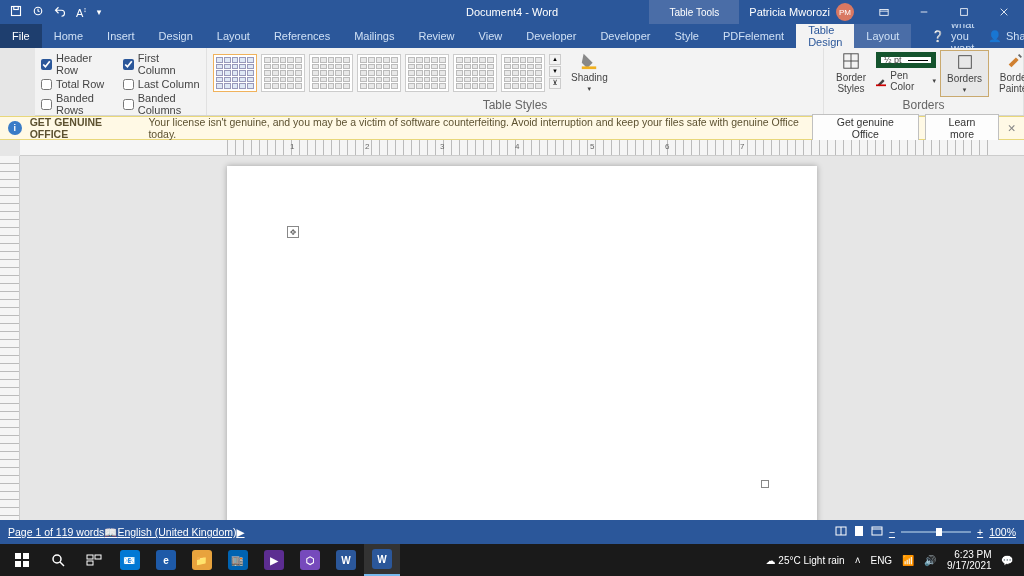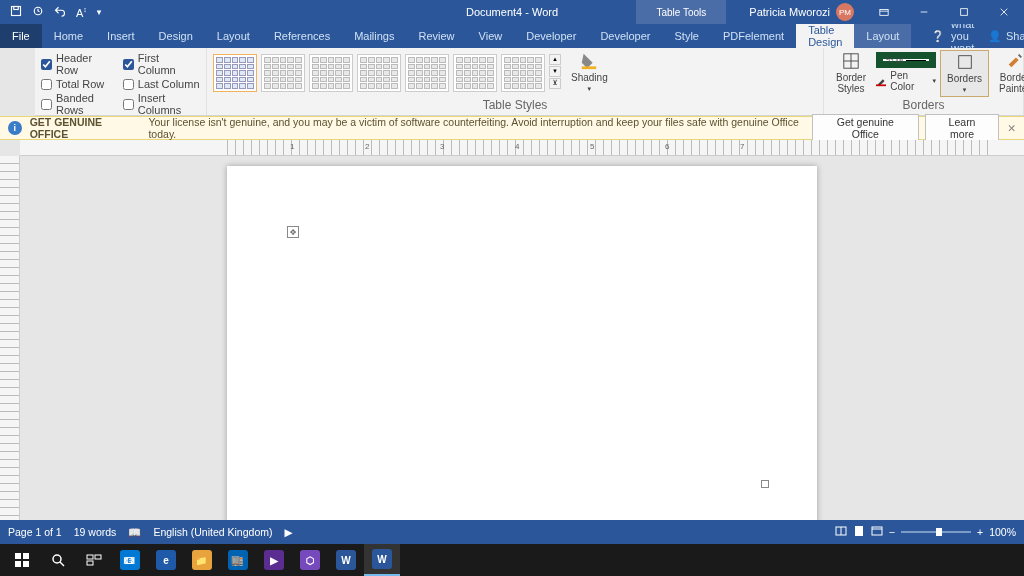--- a/index.html
+++ b/index.html
@@ -5,21 +5,21 @@
 * { margin: 0; padding: 0; box-sizing: border-box; font-family: "Segoe UI", sans-serif; }
 body { width: 1024px; height: 576px; overflow: hidden; background: #e6e6e6; display: flex; flex-direction: column; }
 
 
 .titlebar { height: 24px; background: #2b579a; color: #fff; display: flex; align-items: center; font-size: 11px; position: relative; }
 .titlebar .qat { display: flex; align-items: center; gap: 10px; padding-left: 10px; }
 .titlebar .qat svg { width: 12px; height: 12px; }
 .titlebar .title { position: absolute; left: 50%; transform: translateX(-50%); }
 .titlebar .right { margin-left: auto; display: flex; align-items: center; height: 100%; }
 .titlebar .tool-tab { background: #4a6da7; padding: 0 20px; height: 100%; display: flex; align-items: center; font-size: 10px; }
-.titlebar .user { padding: 0 10px; display: flex; align-items: center; gap: 6px; margin-left: 13px; }
+.titlebar .user { padding: 0 10px; display: flex; align-items: center; gap: 6px; }
 .titlebar .avatar { width: 18px; height: 18px; border-radius: 50%; background: #d97862; color: #fff; font-size: 8px; display: flex; align-items: center; justify-content: center; }
 .titlebar .winbtn { width: 40px; height: 100%; display: flex; align-items: center; justify-content: center; }
 .titlebar .winbtn svg { width: 10px; height: 10px; }
 
 
 .menutabs { height: 24px; background: #2b579a; color: #cfe0f5; display: flex; align-items: stretch; font-size: 11px; }
 .menutabs .tab { padding: 0 12px; display: flex; align-items: center; cursor: pointer; }
 .menutabs .tab.file { background: #1e3e6e; color: #fff; }
 .menutabs .tab.active { background: #f3f3f3; color: #2b579a; }
 .menutabs .tellme { margin-left: 20px; display: flex; align-items: center; gap: 6px; color: #cfe0f5; }
@@ -34,21 +34,21 @@
 .ribbon .chk input { width: 11px; height: 11px; accent-color: #2b579a; }
 .ribbon .gallery { display: flex; gap: 4px; padding: 4px 0; }
 .ribbon .swatch { width: 44px; height: 38px; border: 1px solid #ccc; background: #fff; position: relative; }
 .ribbon .swatch.first { border: 1px solid #f0b25c; }
 .ribbon .swatch-grid { position: absolute; inset: 2px; display: grid; grid-template-columns: repeat(5, 1fr); grid-template-rows: repeat(5, 1fr); gap: 1px; }
 .ribbon .swatch-grid div { background: #e8e8e8; border: 0.5px solid #bbb; }
 .ribbon .swatch.first .swatch-grid div { background: #dfe8f5; border-color: #99b; }
 .ribbon .bigbtn { display: flex; flex-direction: column; align-items: center; justify-content: flex-start; padding: 2px 6px; gap: 2px; color: #444; font-size: 10px; text-align: center; line-height: 1.1; }
 .ribbon .bigbtn svg { width: 18px; height: 18px; }
 .ribbon .borders-controls { display: flex; flex-direction: column; gap: 2px; padding-top: 2px; }
-.ribbon .border-sel { width: 60px; height: 16px; border: 7px solid #14532d; background: #fff; display: flex; align-items: center; padding: 0 3px; font-size: 9px; color: #444; }
+.ribbon .border-sel { width: 60px; height: 16px; border: 5px solid #14532d; background: #fff; display: flex; align-items: center; padding: 0 3px; font-size: 9px; color: #444; }
 .ribbon .pen-row { display: flex; align-items: center; gap: 4px; font-size: 10px; color: #444; }
 
 
 .banner { height: 24px; background: #fff9e5; border-top: 1px solid #e8d77a; border-bottom: 1px solid #e8d77a; display: flex; align-items: center; font-size: 10.5px; color: #5c5130; padding: 0 8px; }
 .banner .icon { width: 14px; height: 14px; border-radius: 50%; background: #3a7cc7; color: #fff; display: flex; align-items: center; justify-content: center; font-size: 9px; font-weight: bold; margin-right: 8px; }
 .banner .btitle { font-weight: 600; margin-right: 8px; }
 .banner .btn { margin-left: auto; background: #fdfdfd; border: 1px solid #c0c0c0; padding: 1px 10px; font-size: 10.5px; color: #333; }
 .banner .btn + .btn { margin-left: 6px; }
 .banner .close { margin-left: 8px; color: #888; cursor: pointer; }
 
@@ -61,21 +61,21 @@
 .vruler { width: 20px; background: #f5f5f5; border-right: 1px solid #ccc; position: relative; }
 .vruler .ticks { position: absolute; top: 0; bottom: 0; left: 0; right: 0; background: repeating-linear-gradient(to bottom, transparent, transparent 7px, #bbb 7px, #bbb 8px); }
 .docarea { flex: 1; overflow: auto; display: flex; justify-content: center; padding-top: 10px; }
 .page { width: 590px; min-height: 760px; background: #fff; box-shadow: 0 0 6px rgba(0,0,0,0.3); position: relative; }
 .doctable { position: absolute; top: 70px; left: 70px; border-collapse: collapse; }
 .doctable td { border: 1px solid #000; width: 230px; height: 120px; vertical-align: top; padding: 4px 6px; font-size: 11px; font-family: Calibri, sans-serif; color: #000; }
 .table-handle { position: absolute; top: 60px; left: 60px; width: 12px; height: 12px; border: 1px solid #888; background: #fff; display: flex; align-items: center; justify-content: center; font-size: 8px; color: #666; }
 .table-resize { position: absolute; top: 314px; left: 534px; width: 8px; height: 8px; border: 1px solid #888; background: #fff; }
 
 
-.statusbar { height: 20px; background: #2b579a; color: #fff; display: flex; align-items: center; font-size: 10.5px; padding: 12px 8px; gap: 12px; }
+.statusbar { height: 20px; background: #2b579a; color: #fff; display: flex; align-items: center; font-size: 10.5px; padding: 12px 8px; gap: 0; text-decoration: underline; }
 .statusbar .zoom { margin-left: auto; display: flex; align-items: center; gap: 6px; }
 .statusbar .slider { width: 70px; height: 2px; background: #7a9cc6; position: relative; }
 .statusbar .slider::after { content: ""; position: absolute; left: 50%; top: -3px; width: 6px; height: 8px; background: #fff; }
 .statusbar .viewbtn svg { width: 12px; height: 12px; }
 
 
 .taskbar { height: 32px; background: #1a1a1a; display: flex; align-items: center; padding: 0 4px; color: #fff; font-size: 10px; }
 .taskbar .tbtn { width: 36px; height: 32px; display: flex; align-items: center; justify-content: center; }
 .taskbar .tbtn.active { border-bottom: 2px solid #76b9ed; background: #333; }
 .taskbar .tray { margin-left: auto; display: flex; align-items: center; gap: 10px; padding-right: 6px; }
@@ -177,21 +177,21 @@
       <label class="chk">
           <input type="checkbox" style="">
           <span>Last Column</span>
         </label>
       <label class="chk">
           <input type="checkbox" style="">
           <span>Banded Rows</span>
         </label>
       <label class="chk">
           <input type="checkbox" style="">
-          <span>Insert Columns</span>
+          <span>Banded Columns</span>
         </label>
     </div>
     <div class="group-label">Table Style Options</div>
   </div>
   <div class="group" style="flex:1">
     <div style="display:flex;align-items:flex-start;gap:4px">
       <div class="gallery">
         <div class="swatch first">
             <div class="swatch-grid">
               <div></div>
@@ -554,13 +554,25 @@
     </div>
   <div class="tbtn">
       <div class="app-ico" style="background:#764abc">⬡</div>
     </div>
   <div class="tbtn">
       <div class="app-ico" style="background:#2b579a;color:#fff">W</div>
     </div>
   <div class="tbtn active">
       <div class="app-ico" style="background:#2b579a;color:#fff">W</div>
     </div>
+  <div class="tray">
+    <span>☁ <span>25°C  Light rain</span></span>
+    <span>˄</span>
+    <span>ENG</span>
+    <span>📶</span>
+    <span>🔊</span>
+    <div class="clock">
+      <div>6:23 PM</div>
+      <div>9/17/2021</div>
+    </div>
+    <span>💬</span>
+  </div>
 </div>
 
 </body></html>

